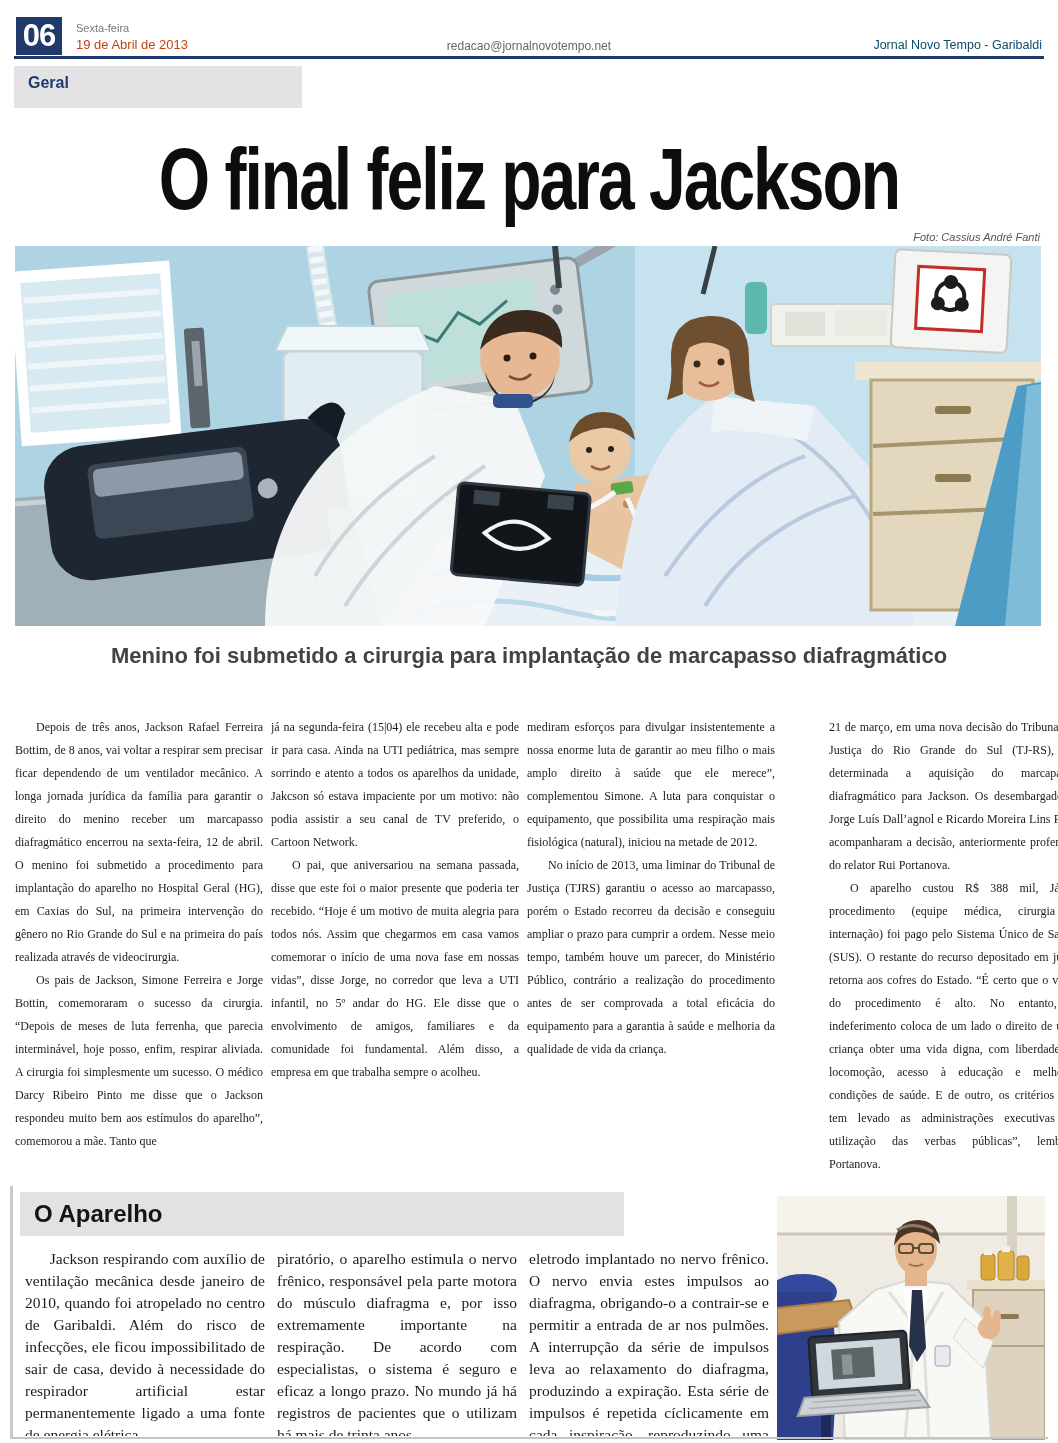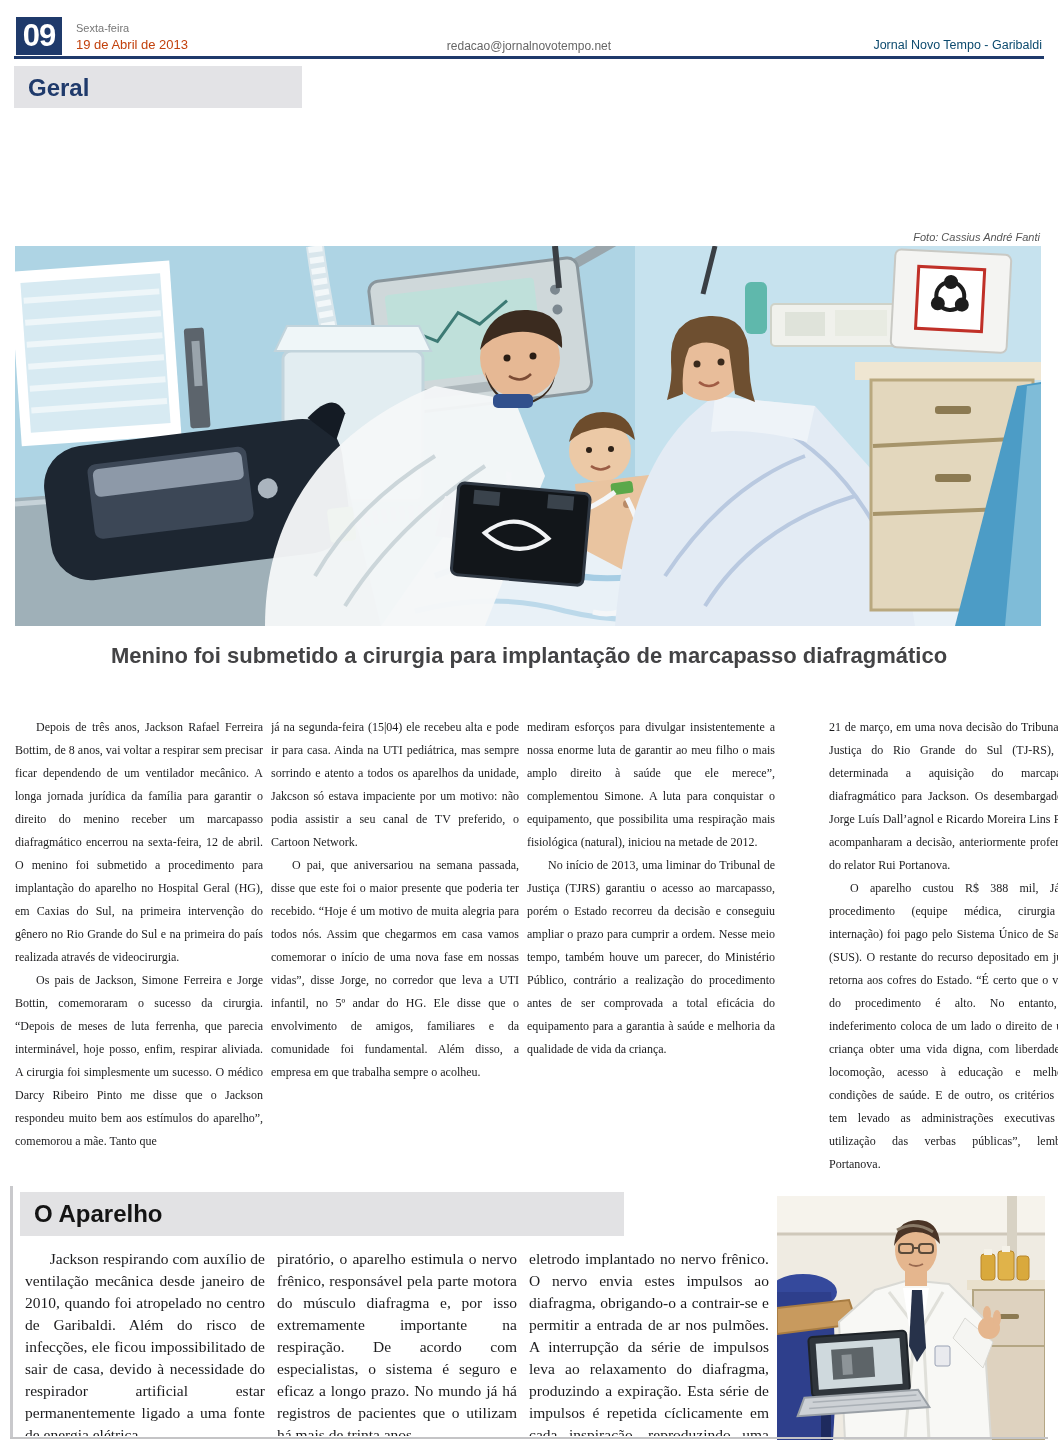--- a/index.html
+++ b/index.html
@@ -8,21 +8,21 @@
   
   .pagenum{position:absolute;left:14px;top:15px;width:50px;height:42px;background:#1f3a6b;
            display:flex;align-items:center;justify-content:center;color:#fff;
            font-size:31px;font-weight:bold;letter-spacing:-1px;box-shadow:inset 0 0 0 2px #fff, inset 0 0 0 4px #1f3a6b;}
   .weekday{position:absolute;left:76px;top:22px;font-size:11px;color:#777;}
   .date{position:absolute;left:76px;top:37px;font-size:13px;color:#c2410c;}
   .email{position:absolute;left:0;right:0;top:39px;text-align:center;font-size:12px;color:#666;}
   .masthead{position:absolute;right:16px;top:38px;font-size:12.5px;color:#0c4a6e;}
   .header-rule{position:absolute;left:14px;right:14px;top:56px;height:3px;background:#1f3a6b;}
   .section-box{position:absolute;left:14px;top:66px;width:288px;height:42px;background:#e3e3e6;}
-  .section-box span{display:block;padding:8px 12px 0 14px;font-size:24px;font-weight:bold;color:#1f3a6b;}
+  .section-box span{display:block;padding:8px 12px 0 14px;font-size:16px;font-weight:bold;color:#1f3a6b;}
   
   .headline{position:absolute;left:0;right:0;top:128px;text-align:center;}
   .headline span{display:inline-block;font-size:66px;font-weight:bold;color:#0d0d0d;
                  letter-spacing:-2px;transform:scaleY(1.32);transform-origin:top center;white-space:nowrap;}
   .photo-credit{position:absolute;right:18px;top:231px;font-size:11px;font-style:italic;color:#555;}
   
   .main-photo{position:absolute;left:15px;top:246px;width:1026px;height:380px;overflow:hidden;}
   .doctor-photo{position:absolute;left:777px;top:1196px;width:268px;height:244px;overflow:hidden;}
   
   .subheadline{position:absolute;left:0;right:0;top:641px;text-align:center;
@@ -44,30 +44,33 @@
   .bcol-1{left:25px;} .bcol-2{left:277px;} .bcol-3{left:529px;}
   .box-col p{margin:0;text-indent:1.6em;}
   .box-col p.cont{text-indent:0;}
   .bottom-rule{position:absolute;left:10px;width:1038px;top:1437px;height:2px;background:#c4c4c6;}
 </style>
 </head>
 <body>
 
 <div id="page">
 
-  <div class="pagenum">09</div>
+  <div class="pagenum">06</div>
   <div class="weekday">Sexta-feira</div>
   <div class="date">19 de Abril de 2013</div>
   <div class="email">redacao@jornalnovotempo.net</div>
   <div class="masthead">Jornal Novo Tempo - Garibaldi</div>
   <div class="header-rule"></div>
   <div class="section-box">
     <span>Geral</span>
   </div>
 
+  <div class="headline">
+    <span>O final feliz para Jackson</span>
+  </div>
   <div class="photo-credit">Foto:  Cassius André Fanti</div>
 
   <div class="main-photo">
     <svg viewBox="0 0 1026 380" width="1026" height="380" preserveAspectRatio="none">
       <rect width="1026" height="380" fill="#aed4e4"></rect>
       <rect x="620" y="0" width="406" height="230" fill="#c6e2ee"></rect>
 
       <g transform="rotate(-4 80 100)">
         <rect x="0" y="20" width="160" height="175" fill="#ffffff"></rect>
         <rect x="10" y="32" width="140" height="150" fill="#d7eaf2"></rect>

